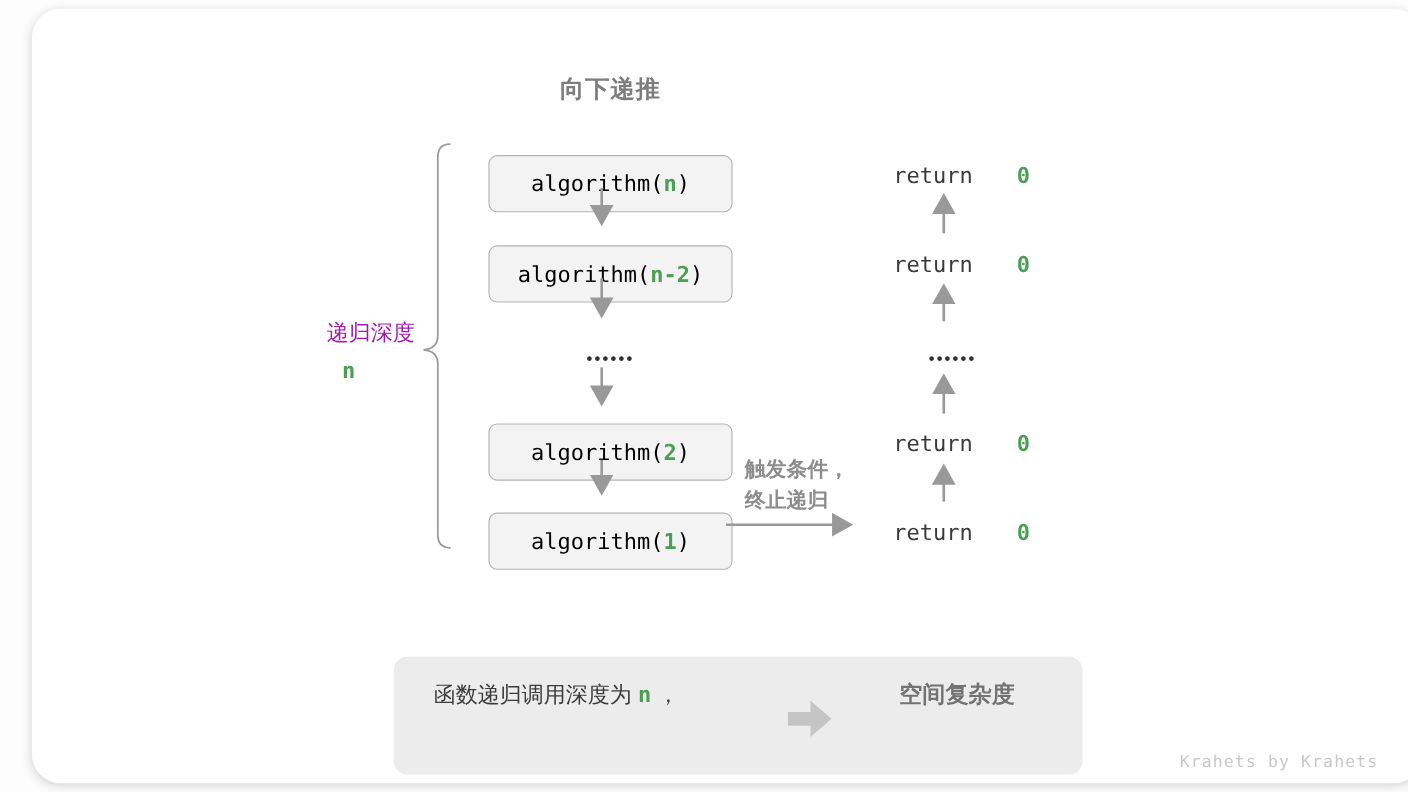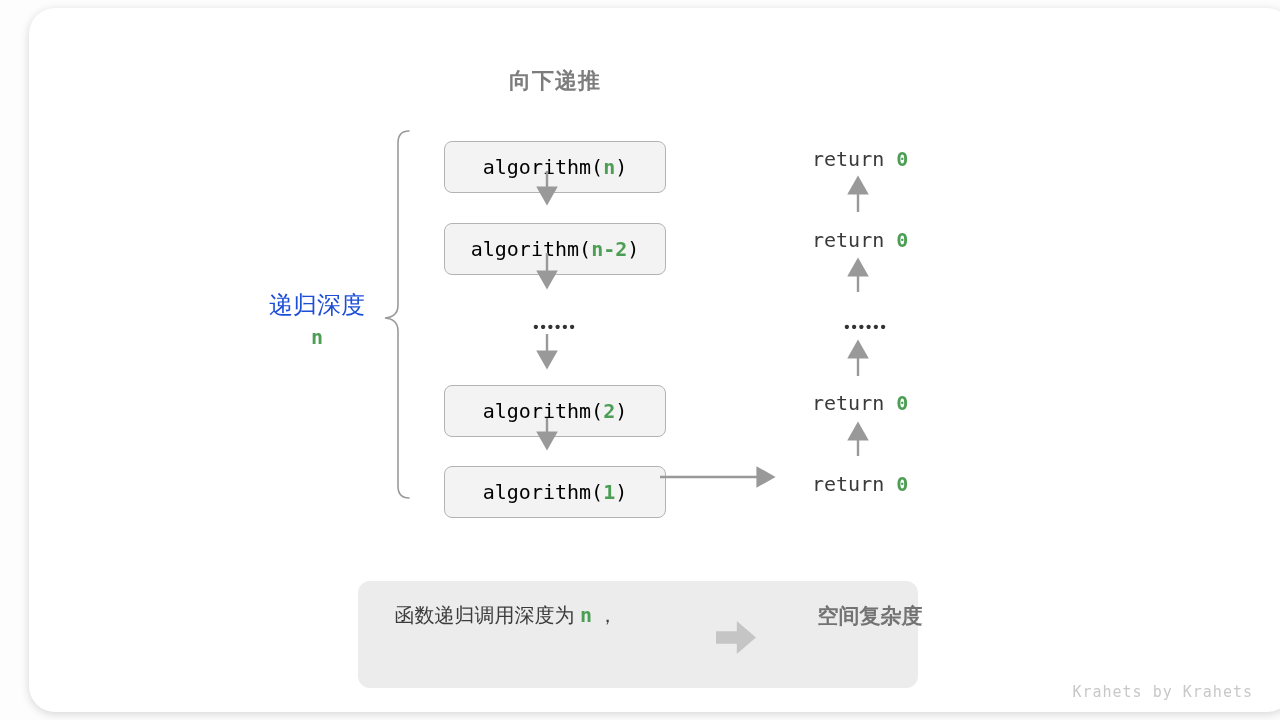--- a/index.html
+++ b/index.html
@@ -1,36 +1,36 @@
 <!DOCTYPE html>
 <html><head>
 <meta charset="utf-8">
 <style>
   * { margin:0; padding:0; box-sizing:border-box; }
   html,body { width:1280px; height:720px; background:#fdfdfd; font-family:"Liberation Sans","DejaVu Sans",sans-serif; }
   .canvas { position:absolute; left:8px; top:8px; width:1264px; height:704px;
             background:#ffffff; border-radius:26px; box-shadow:0 2px 10px rgba(0,0,0,.16); overflow:hidden;margin-left:21px; }
   .abs { position:absolute; }
   .hdr { font-size:22px; font-weight:bold; color:#7d7d7d; text-align:center; width:170px; letter-spacing:1px; }
-  .code { font-family:"DejaVu Sans Mono","Liberation Mono",monospace; color:#3a3a3a; }
+  .code { font-family:"DejaVu Sans Mono","Liberation Mono",monospace; color:#3a3a3a;gap:28px; }
   .green { color:#4C9E55; font-weight:bold; }
   .blue { color:#0E87D5; }
   .pre { white-space:pre; }
   .callbox { left:415px; width:222px; height:52px; background:#f3f3f3;
              border:1.5px solid #b3b3b3; border-radius:8px;
              display:flex; align-items:center; justify-content:center;
              font-size:20px; }
   .callbox span { font-family:"DejaVu Sans Mono","Liberation Mono",monospace; }
   .retrow { left:783px; width:130px; height:26px; font-size:20px; display:flex; align-items:center; }
   .dots { width:80px; text-align:center; color:#333; font-size:15px; letter-spacing:2px; font-weight:bold; height:16px; line-height:14px; }
-  .depth-text { left:228px; top:281px; width:120px; text-align:center; font-size:24px; color:#1d4ed8; }
+  .depth-text { left:228px; top:281px; width:120px; text-align:right; font-size:20px; color:#a21caf; }
   .depth-n { left:228px; top:317px; width:120px; text-align:center; font-size:20px; }
   .trigger { left:648px; top:406px; width:120px; font-size:19px; font-weight:bold;
              color:#8c8c8c; line-height:28px; }
-  .panel { left:329px; top:573px; width:560px; height:107px; background:#ececec; border-radius:12px;padding-left:32px; }
+  .panel { left:329px; top:589px; width:626px; height:107px; background:#ececec; border-radius:12px;padding-left:32px; }
   .panel .lefttext { position:absolute; left:2px; top:16px; width:292px; text-align:center;
                      font-size:20px; color:#3b3b3b; line-height:37px; }
   .panel .lefttext .code { font-size:20px; }
   .bigarrow { position:absolute; left:358px; top:40px; width:40px; height:33px; background:#c5c5c5;
               clip-path:polygon(0 31%, 52% 31%, 52% 0, 100% 50%, 52% 100%, 52% 69%, 0 69%); }
   .panel .righttext { position:absolute; left:407px; top:16px; width:210px; text-align:center; line-height:37px; }
   .result-title { font-size:21px; font-weight:bold; color:#737373; }
   .result-value { font-size:21px; font-weight:bold; }
   .result-value .code { color:#0E87D5; font-weight:bold; }
   .watermark { right:40px; top:675px; font-family:"DejaVu Sans Mono","Liberation Mono",monospace;
@@ -81,20 +81,24 @@
     </div>
   <div class="abs retrow code" style="top:382px;">
       <span class="pre">return </span>
       <span class="green">0</span>
     </div>
   <div class="abs retrow code" style="top:463px;">
       <span class="pre">return </span>
       <span class="green">0</span>
     </div>
 
+  <div class="abs trigger">
+    <div>触发条件，</div>
+    <div>终止递归</div>
+  </div>
 
   <svg class="overlay" width="1264" height="704" viewBox="8 8 1264 704">
     <defs>
       <marker id="ah" markerWidth="9" markerHeight="9" refX="6.5" refY="4.5" orient="auto">
         <path d="M0,0 L8,4.5 L0,9 z" fill="#999"></path>
       </marker>
     </defs>
     <g stroke="#999" stroke-width="2.4" fill="none">
       <line x1="526" y1="171" x2="526" y2="202" marker-end="url(#ah)"></line>
       <line x1="526" y1="253" x2="526" y2="286" marker-end="url(#ah)"></line>

